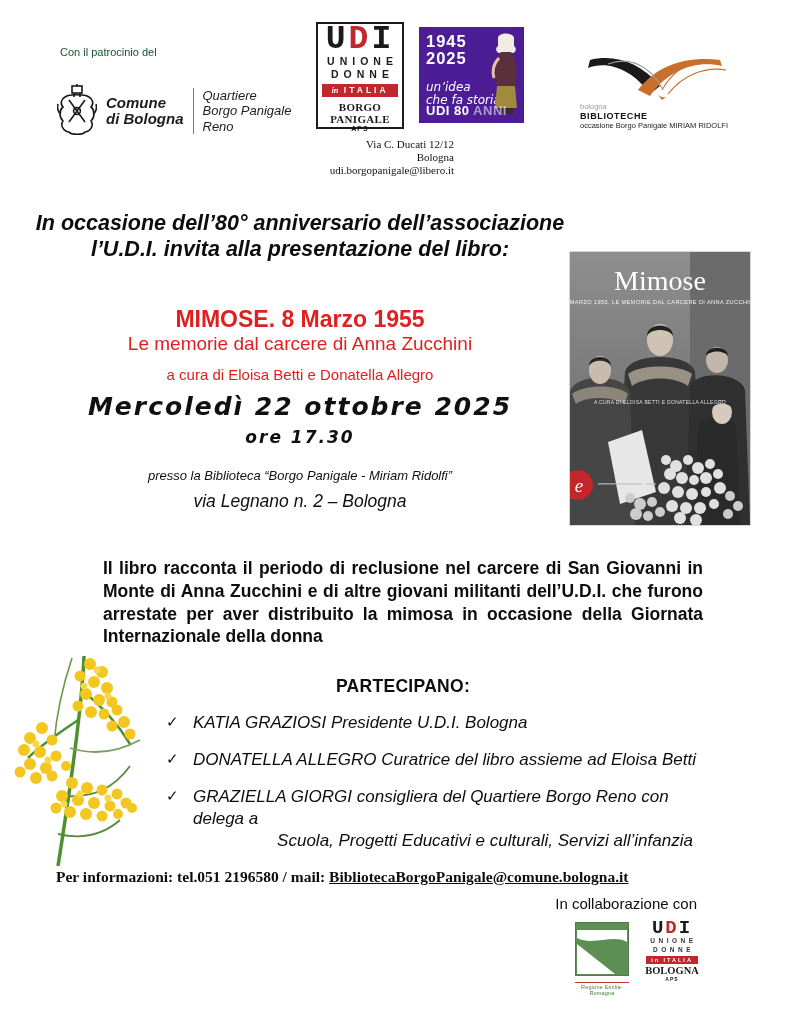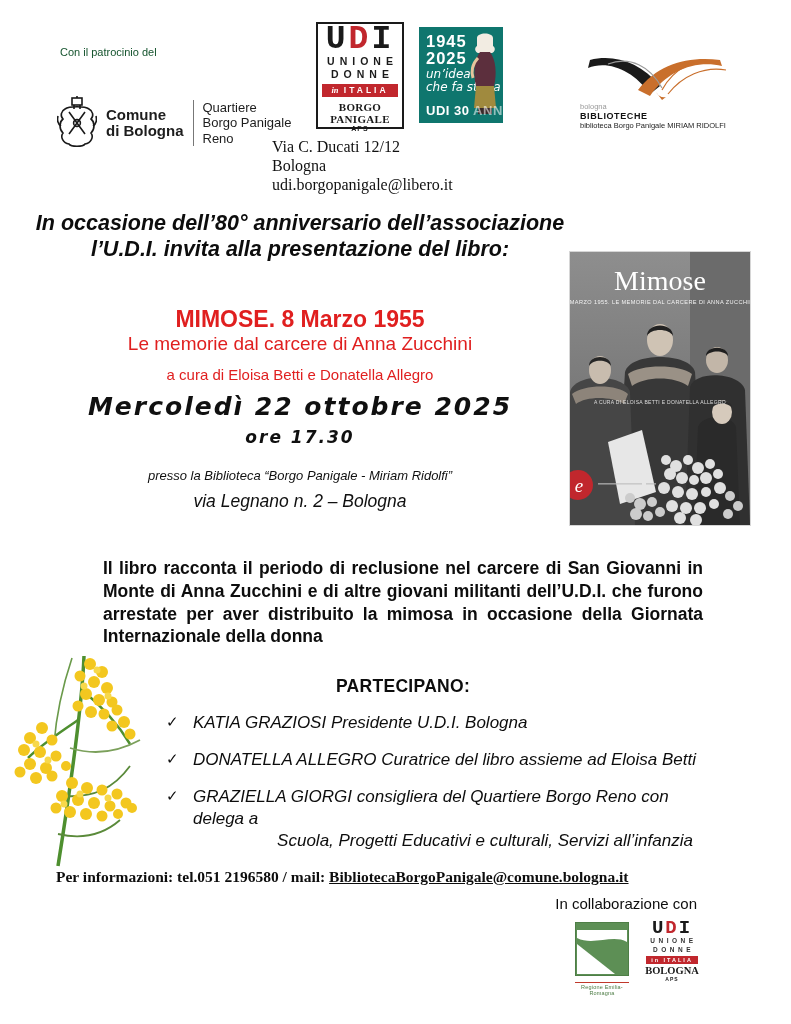--- a/index.html
+++ b/index.html
@@ -2,52 +2,52 @@
 <html><head>
 <meta charset="utf-8">
 <style>
   html,body { margin:0; padding:0; background:#ffffff; }
   .page { position:relative; width:791px; height:1024px; background:#fff; overflow:hidden;
           font-family:"Liberation Sans", sans-serif; color:#111; }
   .abs { position:absolute; }
 
   
   .patronage-label { left:60px; top:46px; font-size:11px; color:#14532d; }
-  .comune-block { left:57px; top:96px; display:flex; align-items:center; gap:9px; }
+  .comune-block { left:57px; top:84px; display:flex; align-items:center; gap:9px;font-style:italic; }
   .comune-name { font-weight:bold; font-size:15px; line-height:1.1; color:#1d1d1d; }
   .comune-divider { width:1px; height:46px; background:#777; }
   .quartiere { font-size:13px; line-height:1.16; color:#1d1d1d; }
 
   .udi-box { left:316px; top:22px; width:88px; height:107px; border:2px solid #1a1a1a;
              box-sizing:border-box; background:#fff; text-align:center; padding-top:1px; }
   .udi-letters { font-family:"Liberation Mono", monospace; font-weight:bold; font-size:33px;
                  line-height:0.92; letter-spacing:3px; color:#1a1a1a; }
   .udi-letters .red { color:#c1272d; }
   .udi-word { font-weight:bold; font-size:10.5px; letter-spacing:5px; color:#1a1a1a; line-height:1.25; padding-left:5px; }
   .udi-italia { background:#c1272d; color:#fff; font-size:8.5px; letter-spacing:3px;
                 margin:2px 4px 4px 4px; padding:1.5px 0; font-weight:bold; }
   .udi-italia .in { font-style:italic; font-family:"Liberation Serif", serif; text-transform:lowercase; letter-spacing:0; }
   .udi-place { font-family:"Liberation Serif", serif; font-weight:bold; font-size:11px; color:#1a1a1a; letter-spacing:0.3px; }
   .udi-aps { font-size:7px; font-weight:bold; color:#1a1a1a; letter-spacing:1px; }
 
-  .udi80-box { left:419px; top:27px; width:84px; height:96px; background:#0f766e; color:#fff;
+  .udi80-box { left:419px; top:27px; width:105px; height:96px; background:#4c1d95; color:#fff;
                box-sizing:border-box; padding:6px 0 0 7px; overflow:hidden; }
   .udi80-years { font-weight:bold; font-size:16.5px; line-height:1.0; letter-spacing:1px; }
-  .udi80-slogan { font-style:italic; font-size:12px; line-height:1.05; margin-top:2px; font-family:"DejaVu Sans", sans-serif; }
+  .udi80-slogan { font-style:italic; font-size:12px; line-height:1.05; margin-top:15px; font-family:"DejaVu Sans", sans-serif; }
   .udi80-bottom { position:absolute; bottom:5px; left:7px; font-weight:bold; font-size:13px; letter-spacing:0.5px; white-space:nowrap; }
   .udi80-bottom .anni { color:rgba(255,255,255,0.55); font-weight:bold; }
   .udi80-woman { position:absolute; right:1px; top:3px; }
 
   .bib-block { left:578px; top:54px; width:170px; }
   .bib-city { font-size:7.5px; color:#9a9a9a; margin:-2px 0 0 2px; }
   .bib-name { font-size:9px; font-weight:bold; color:#111; letter-spacing:0.6px; margin-left:2px; }
   .bib-branch { font-size:7.5px; color:#222; white-space:nowrap; margin-left:2px; }
 
-  .udi-address { left:272px; top:138px; width:182px; text-align:left;
-                 font-family:"Liberation Serif", serif; font-size:16px; line-height:1.18; color:#111; }
+  .udi-address { left:272px; top:138px; width:182px; text-align:right;
+                 font-family:"Liberation Serif", serif; font-size:11px; line-height:1.18; color:#111; }
 
   
   .heading { left:16px; top:210px; width:568px; text-align:center; font-weight:bold; font-style:italic;
              font-size:21.5px; line-height:1.22; color:#0d0d0d; }
 
   .book-title { left:16px; top:306px; width:568px; text-align:center; font-weight:bold;
                 font-size:23px; color:#e01f1f; }
   .book-subtitle { left:16px; top:333px; width:568px; text-align:center; font-size:19px; color:#e01f1f; }
   .book-curators { left:16px; top:366px; width:568px; text-align:center; font-size:15px; color:#e01f1f; }
 
@@ -139,35 +139,35 @@
       <div>che fa storia</div>
     </div>
     <svg class="udi80-woman" width="34" height="88" viewBox="0 0 34 88">
       <ellipse cx="17" cy="12" rx="7" ry="8" fill="#e6c49c"></ellipse>
       <path d="M9,8 C9,2 25,2 25,8 L25,16 C28,18 27,22 24,23 L10,23 C7,22 6,18 9,16 Z" fill="#f2ece2"></path>
       <path d="M12,22 C6,30 5,44 8,56 L26,56 C29,44 28,30 22,22 Z" fill="#5c2f3d"></path>
       <path d="M8,56 L26,56 L28,78 L6,78 Z" fill="#a08a3e"></path>
       <path d="M10,78 L24,78 L24,84 L10,84 Z" fill="#3a2a2a"></path>
       <path d="M10,28 C4,34 3,42 5,48" stroke="#e6c49c" stroke-width="3" fill="none"></path>
     </svg>
-    <div class="udi80-bottom"><span>UDI 30</span> <span class="anni">ANNI</span></div>
+    <div class="udi80-bottom"><span>UDI 80</span> <span class="anni">ANNI</span></div>
   </div>
 
   <div class="abs bib-block">
     <svg width="168" height="46" viewBox="0 0 168 46">
       <path d="M10,14 C30,6 55,16 72,40 L82,32 C62,8 36,0 12,6 Z" fill="#1a1a1a"></path>
       <path d="M158,10 C132,4 104,14 86,40 L74,34 C94,8 124,0 156,4 Z" fill="#c96f2c" transform="translate(-14,2)"></path>
       <path d="M30,10 C52,2 72,12 84,34" fill="none" stroke="#9a9a9a" stroke-width="1.2"></path>
       <path d="M140,8 C116,4 96,14 84,36" fill="none" stroke="#c96f2c" stroke-width="1.2"></path>
       <path d="M148,16 C126,12 104,22 90,40" fill="none" stroke="#c96f2c" stroke-width="1.2"></path>
       <path d="M78,38 C80,42 84,44 88,43 L84,46 Z" fill="#c96f2c"></path>
     </svg>
     <div class="bib-city">bologna</div>
     <div class="bib-name">BIBLIOTECHE</div>
-    <div class="bib-branch">biblioteca Borgo Panigale MIRIAM RIDOLFI</div>
+    <div class="bib-branch">occasione Borgo Panigale MIRIAM RIDOLFI</div>
   </div>
 
   <div class="abs udi-address">
     <div>Via C. Ducati 12/12</div>
     <div>Bologna</div>
     <div>udi.borgopanigale@libero.it</div>
   </div>
 
   <div class="abs heading">
     <div>In occasione dell’80° anniversario dell’associazione</div>

